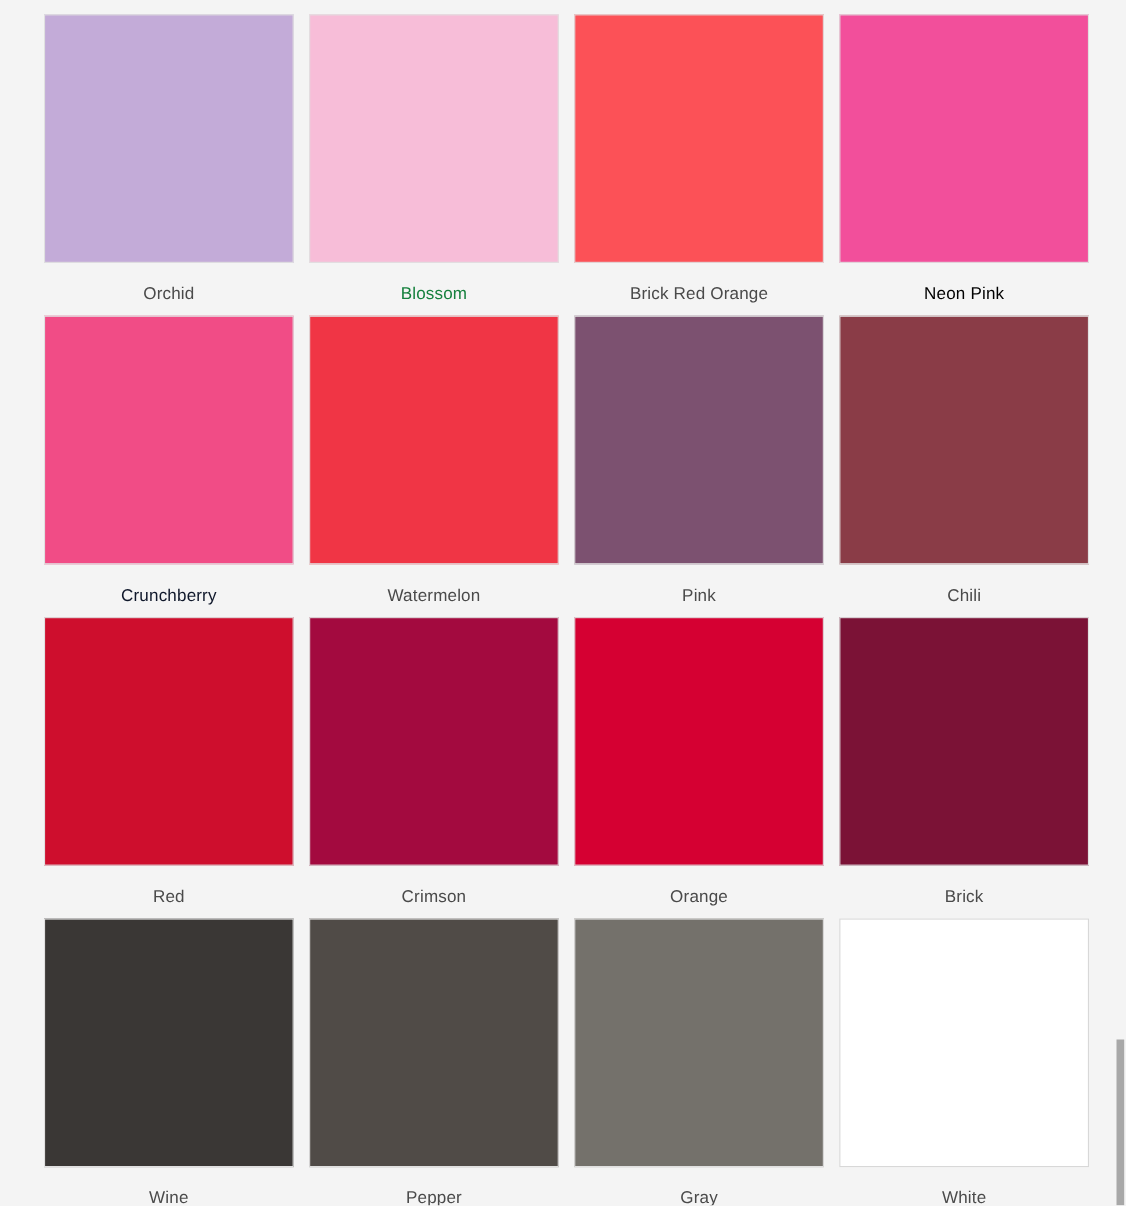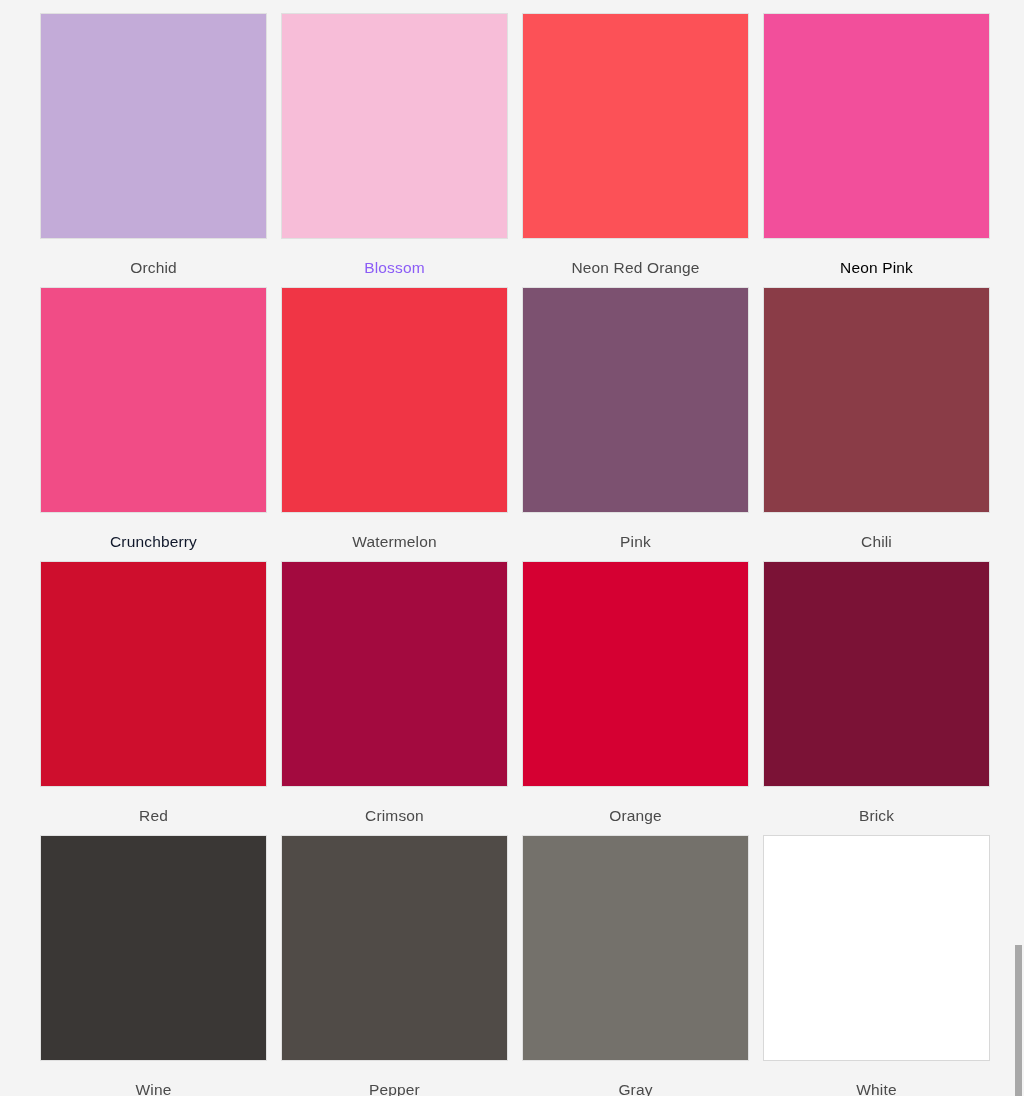--- a/index.html
+++ b/index.html
@@ -90,25 +90,25 @@
 
 <div class="palette-page" style="background-color: rgb(244, 244, 244);">
 
   <div class="swatch-grid">
       <div class="swatch-cell">
         <div class="swatch-chip" style="background-color: rgb(195, 171, 216);"></div>
         <div class="swatch-label" style="color: rgb(74, 74, 74);">Orchid</div>
       </div>
       <div class="swatch-cell">
         <div class="swatch-chip" style="background-color: rgb(247, 189, 216);"></div>
-        <div class="swatch-label" style="color: #8b5cf6;">Blossom</div>
+        <div class="swatch-label" style="color: #15803d;">Blossom</div>
       </div>
       <div class="swatch-cell">
         <div class="swatch-chip" style="background-color: rgb(252, 81, 87);"></div>
-        <div class="swatch-label" style="color: rgb(74, 74, 74);">Neon Red Orange</div>
+        <div class="swatch-label" style="color: rgb(74, 74, 74);">Brick Red Orange</div>
       </div>
       <div class="swatch-cell">
         <div class="swatch-chip" style="background-color: rgb(242, 79, 155);"></div>
         <div class="swatch-label" style="color: #000000;">Neon Pink</div>
       </div>
       <div class="swatch-cell">
         <div class="swatch-chip" style="background-color: rgb(241, 76, 134);"></div>
         <div class="swatch-label" style="color: #0f172a;">Crunchberry</div>
       </div>
       <div class="swatch-cell">

